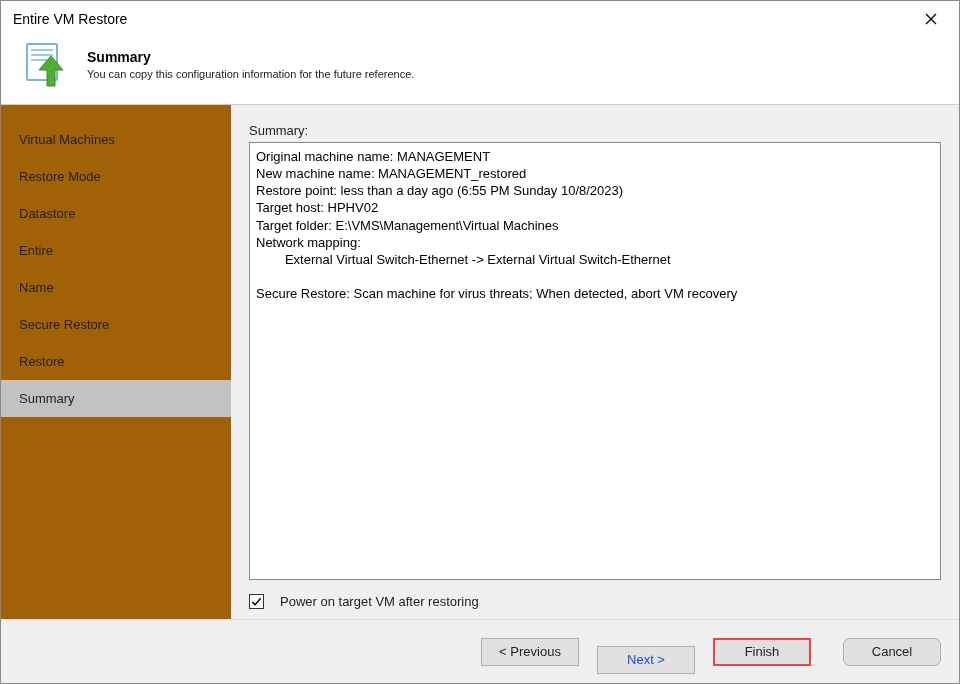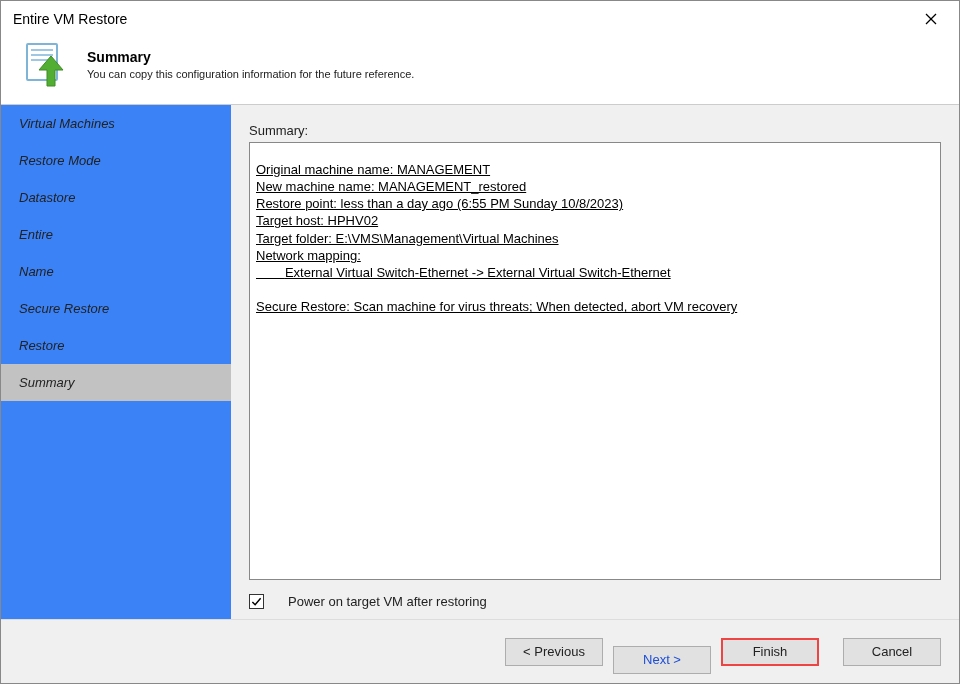--- a/index.html
+++ b/index.html
@@ -84,23 +84,22 @@
     
     .body {
       flex: 1;
       display: flex;
       background: #f0f0f0;
       overflow: hidden;
     }
 
     .sidebar {
       width: 230px;
-      background: #3b82f6;
-      padding-top: 0;
-      font-style: italic;
+      background: #a16207;
+      padding-top: 16px;
     }
 
     .sidebar-item {
       padding: 11px 18px;
       font-size: 13px;
       color: #222;
       cursor: pointer;
     }
 
     .sidebar-item.active {
@@ -118,34 +117,33 @@
     .summary-label {
       font-size: 13px;
       color: #222;
       margin-bottom: 4px;
     }
 
     .summary-box {
       flex: 1;
       background: #ffffff;
       border: 1px solid #888;
-      padding: 18px 6px;
+      padding: 5px 6px;
       font-size: 13px;
       color: #000;
       overflow: auto;
       line-height: 1.32;
       white-space: pre-wrap;
-      text-decoration: underline;
     }
 
     .checkbox-row {
       margin-top: 14px;
       display: flex;
       align-items: center;
-      gap: 24px;
+      gap: 16px;
     }
 
     .checkbox {
       width: 15px;
       height: 15px;
       border: 1px solid #333;
       background: #fff;
       display: flex;
       align-items: center;
       justify-content: center;
@@ -162,21 +160,21 @@
       color: #222;
     }
 
     
     .footer {
       height: 64px;
       background: #f0f0f0;
       display: flex;
       align-items: center;
       justify-content: flex-end;
-      gap: 10px;
+      gap: 18px;
       padding-right: 18px;
       border-top: 1px solid #ddd;
     }
 
     .btn {
       min-width: 98px;
       height: 28px;
       background: #e1e1e1;
       border: 1px solid #adadad;
       font-size: 13px;
@@ -192,20 +190,21 @@
       margin-top: 16px;
     }
 
     .btn.primary {
       border: 2px solid #ef4444;
       line-height: 24px;
     }
 
     .btn.last {
       margin-left: 14px;
+      border-radius: 7px;
     }
   </style>
 </head>
 <body>
 
 <div class="window">
 
   <div class="titlebar">
     <div class="title">Entire VM Restore</div>
     <div class="close-btn">

